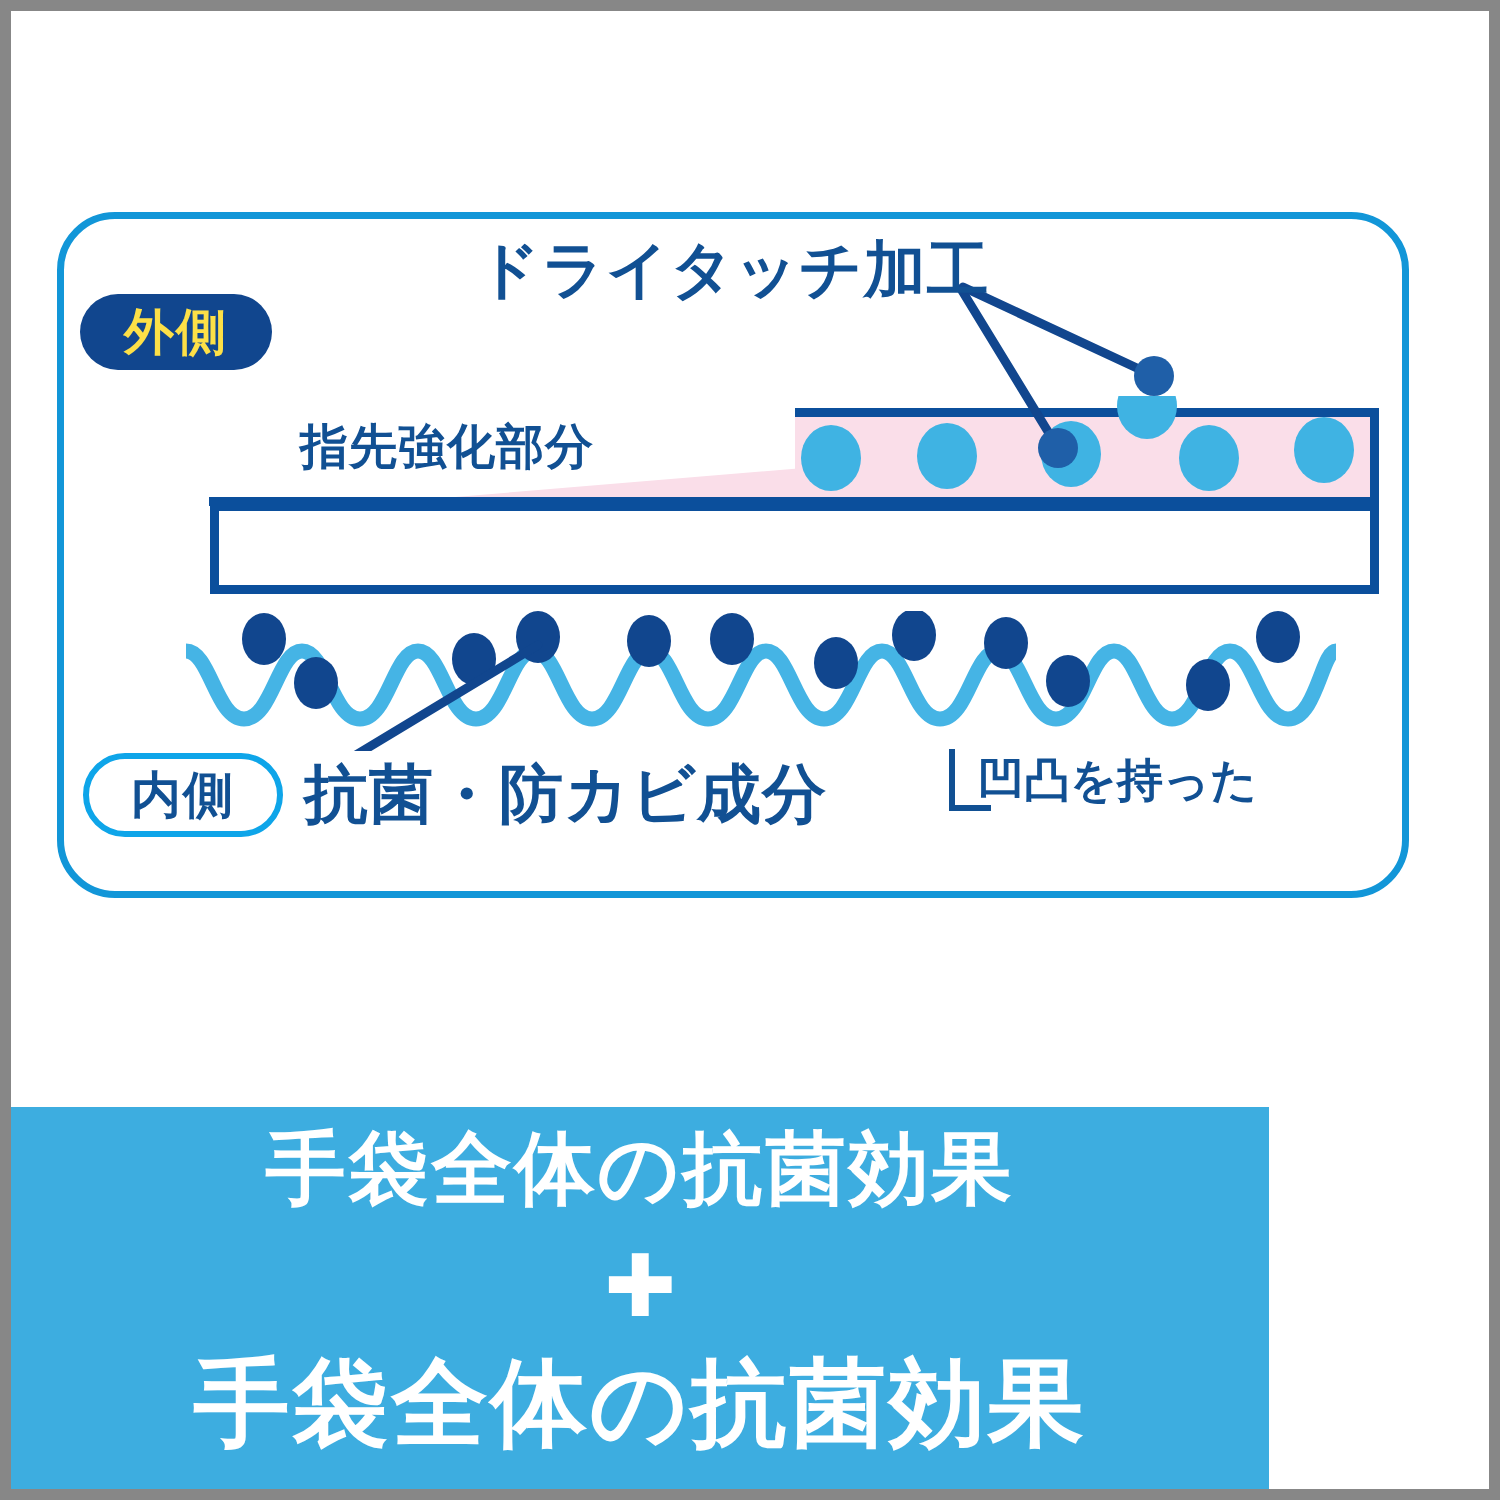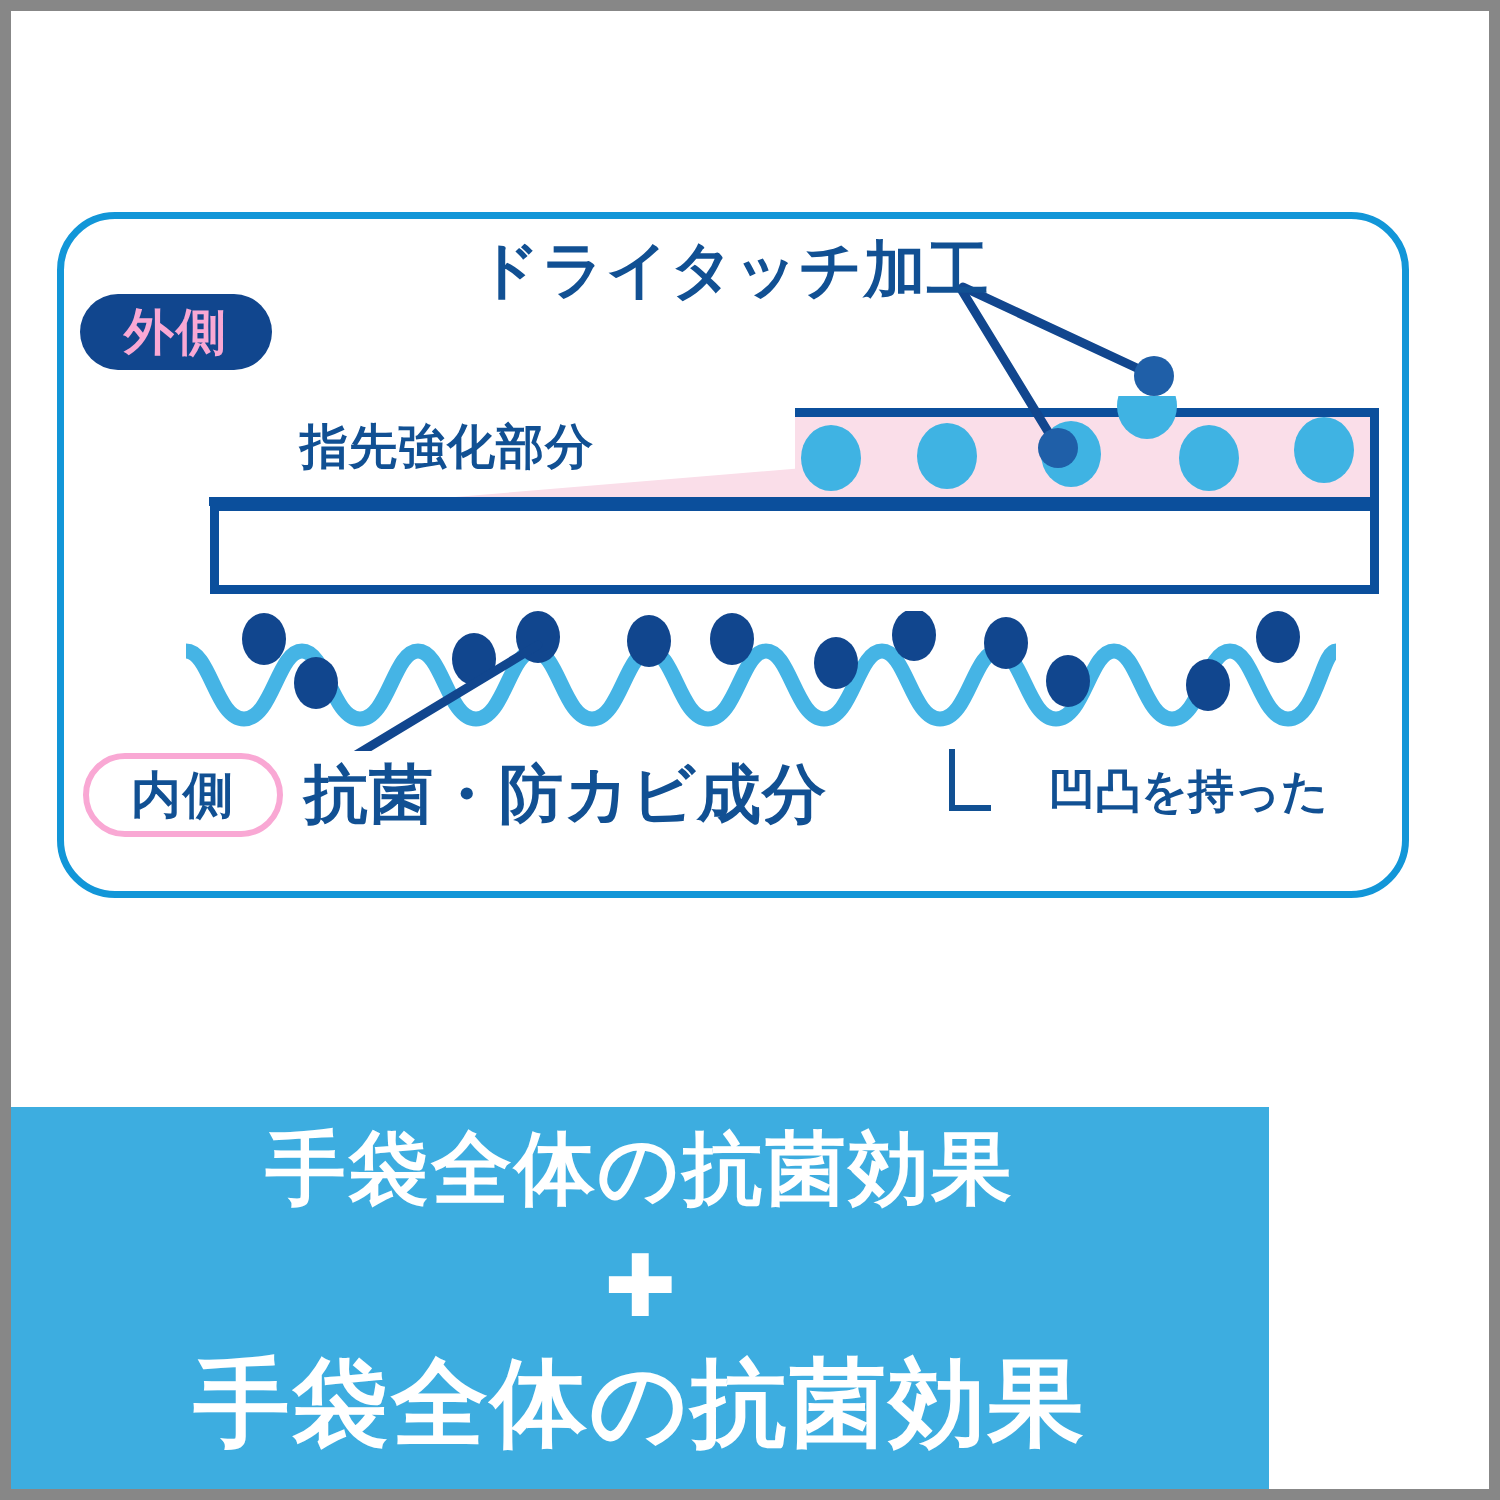--- a/index.html
+++ b/index.html
@@ -34,21 +34,21 @@
 
   
   #outer-badge{
     position:absolute;left:69px;top:283px;
     width:192px;height:76px;
     background:#11468e;
     border-radius:38px;
     display:flex;align-items:center;justify-content:center;
   }
   #outer-badge .lbl{
-    color:#f9a8d4;
+    color:#fde047;
     font-size:50px;
     font-weight:700;
     letter-spacing:2px;
     line-height:1;
     white-space:nowrap;
   }
 
   
   .dk-text{
     position:absolute;
@@ -91,35 +91,35 @@
   }
   #dots-layer{
     position:absolute;left:175px;top:600px;
     width:1150px;height:140px;
   }
 
   
   #inner-badge{
     position:absolute;left:72px;top:742px;
     width:200px;height:84px;
-    border:6px solid #f9a8d4;
+    border:6px solid #0ea5e9;
     border-radius:42px;
     box-sizing:border-box;
     display:flex;align-items:center;justify-content:center;
   }
   #inner-badge .lbl{
     color:#115093;font-size:50px;font-weight:700;line-height:1;
     letter-spacing:2px;white-space:nowrap;
   }
 
   #antibacterial-label{ left:293px; top:751px; font-size:64px; letter-spacing:1px;}
 
   
   #drytouch-block{
-    position:absolute;left:1038px;top:745px;margin-top:11px;
+    position:absolute;left:967px;top:745px;
   }
   #drytouch-block .line{
     color:#115093;font-weight:700;line-height:1.06;
     font-size:46px;white-space:nowrap;
   }
   #bracket{
     position:absolute;left:938px;top:738px;
     width:42px;height:62px;
     border-left:6px solid #115093;
     border-bottom:6px solid #115093;

